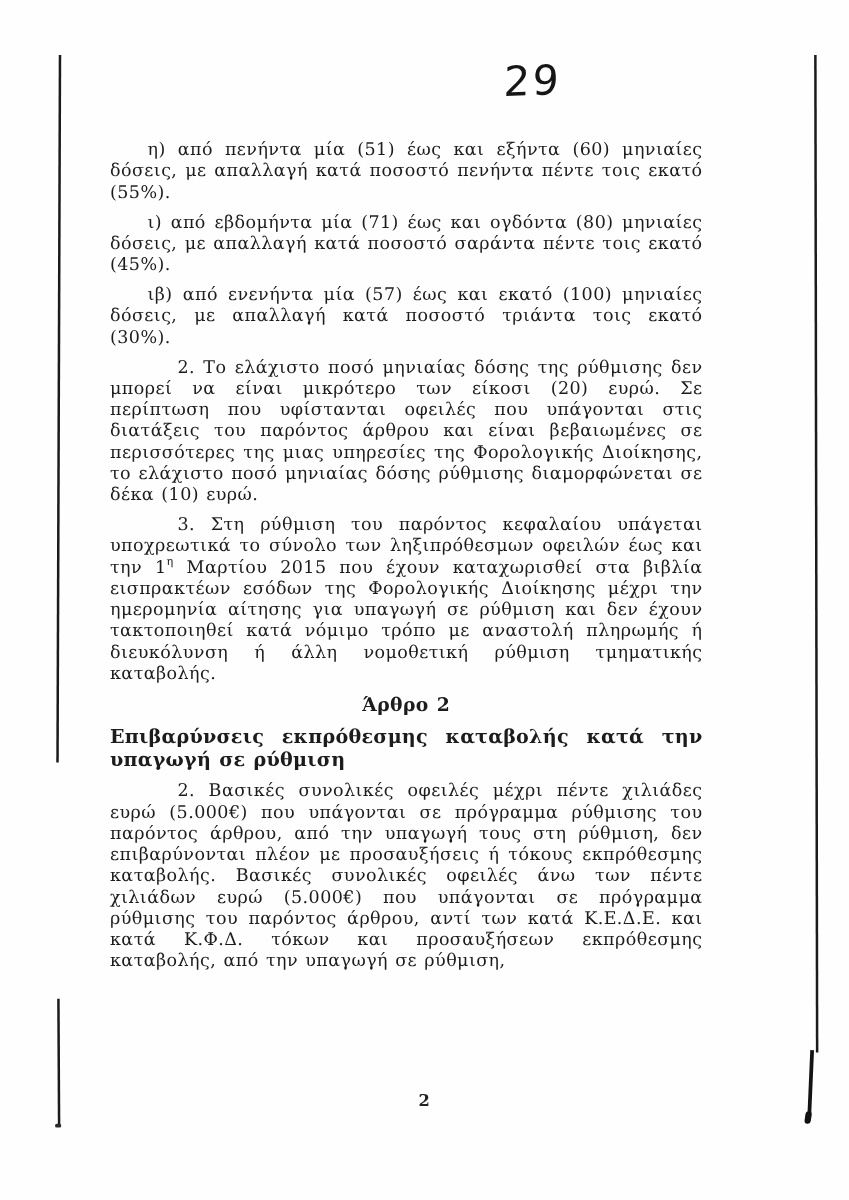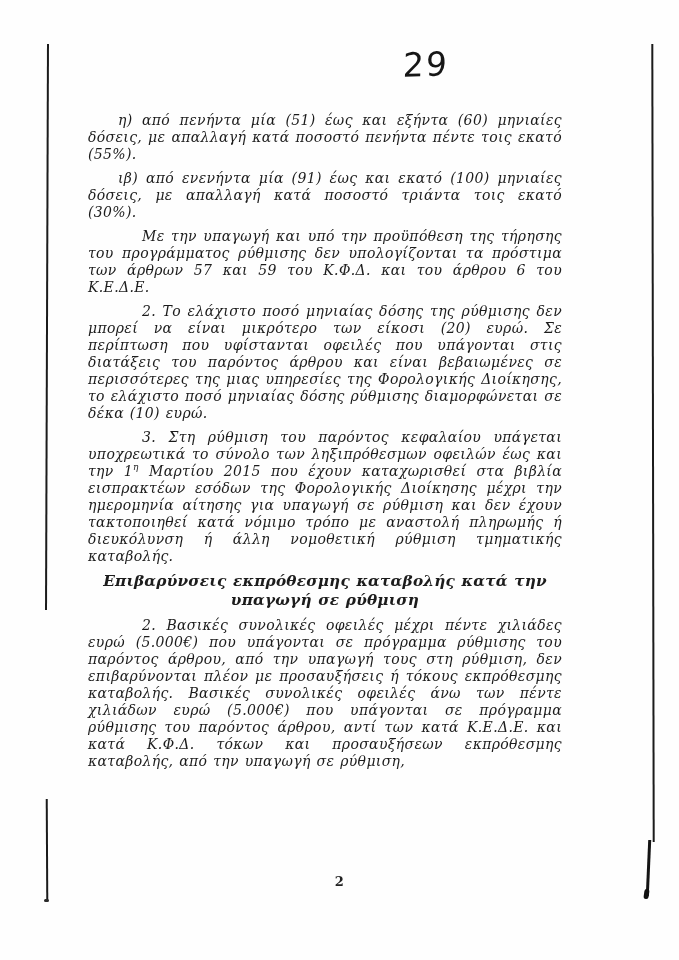--- a/index.html
+++ b/index.html
@@ -35,35 +35,34 @@
     top: 112px;
     width: 474px;
     font-size: 14px;
     line-height: 17px;
     letter-spacing: 0.35px;
     word-spacing: 1px;
     text-align: justify;
     color: #1c1c1c;
   }
 
-  .content p { margin: 0 0 7px 0; font-style: italic; }
+  .content p { margin: 0 0 7px 0; }
   p.clause { text-indent: 30px; }
   p.para   { text-indent: 54px; }
 
   .article-heading {
     margin: 14px 0 4px 0;
     text-align: center;
     font-size: 15px;
     font-weight: bold;
     line-height: 18px;
     letter-spacing: 0.3px;
   }
   .article-subheading {
     margin: 0 0 26px 0;
-    text-align: center;
     font-size: 15.3px;
     font-weight: bold;
     line-height: 19px;
     letter-spacing: 0.2px;
   }
 
   sup.ordinal {
     font-size: 9px;
     line-height: 0;
     vertical-align: super;
@@ -103,30 +102,31 @@
   <div class="scan-line line-right-tail"></div>
   <div class="scan-line line-right-blob"></div>
 
   <div class="handwritten">29</div>
 
   <div class="content">
 
     <p class="clause">η) από πενήντα μία (51) έως και εξήντα (60) μηνιαίες δόσεις, με απαλλαγή κατά ποσοστό πενήντα πέντε τοις εκατό (55%).</p>
 
 
+    <p class="clause">ι) από εβδομήντα μία (71) έως και ογδόντα (80) μηνιαίες δόσεις, με απαλλαγή κατά ποσοστό σαράντα πέντε τοις εκατό (45%).</p>
 
 
-    <p class="clause">ιβ) από ενενήντα μία (91) έως και εκατό (100) μηνιαίες δόσεις, με απαλλαγή κατά ποσοστό τριάντα τοις εκατό (30%).</p>
+    <p class="clause">ιβ) από ενενήντα μία (57) έως και εκατό (100) μηνιαίες δόσεις, με απαλλαγή κατά ποσοστό τριάντα τοις εκατό (30%).</p>
 
-    <p class="para">Με την υπαγωγή και υπό την προϋπόθεση της τήρησης του προγράμματος ρύθμισης δεν υπολογίζονται τα πρόστιμα των άρθρων 57 και 59 του Κ.Φ.Δ. και του άρθρου 6 του Κ.Ε.Δ.Ε.</p>
 
     <p class="para">2. Το ελάχιστο ποσό μηνιαίας δόσης της ρύθμισης δεν μπορεί να είναι μικρότερο των είκοσι (20) ευρώ. Σε περίπτωση που υφίστανται οφειλές που υπάγονται στις διατάξεις του παρόντος άρθρου και είναι βεβαιωμένες σε περισσότερες της μιας υπηρεσίες της Φορολογικής Διοίκησης, το ελάχιστο ποσό μηνιαίας δόσης ρύθμισης διαμορφώνεται σε δέκα (10) ευρώ.</p>
 
     <p class="para"><span>3. Στη ρύθμιση του παρόντος κεφαλαίου υπάγεται υποχρεωτικά το σύνολο των ληξιπρόθεσμων οφειλών έως και την 1</span><sup class="ordinal">η</sup><span> Μαρτίου 2015 που έχουν καταχωρισθεί στα βιβλία εισπρακτέων εσόδων της Φορολογικής Διοίκησης μέχρι την ημερομηνία αίτησης για υπαγωγή σε ρύθμιση και δεν έχουν τακτοποιηθεί κατά νόμιμο τρόπο με αναστολή πληρωμής ή διευκόλυνση ή άλλη νομοθετική ρύθμιση τμηματικής καταβολής.</span></p>
 
+    <p class="article-heading">Άρθρο 2</p>
 
     <p class="article-subheading">Επιβαρύνσεις εκπρόθεσμης καταβολής κατά την υπαγωγή σε ρύθμιση</p>
 
 
     <p class="para">2. Βασικές συνολικές οφειλές μέχρι πέντε χιλιάδες ευρώ (5.000€) που υπάγονται σε πρόγραμμα ρύθμισης του παρόντος άρθρου, από την υπαγωγή τους στη ρύθμιση, δεν επιβαρύνονται πλέον με προσαυξήσεις ή τόκους εκπρόθεσμης καταβολής. Βασικές συνολικές οφειλές άνω των πέντε χιλιάδων ευρώ (5.000€) που υπάγονται σε πρόγραμμα ρύθμισης του παρόντος άρθρου, αντί των κατά Κ.Ε.Δ.Ε. και κατά Κ.Φ.Δ. τόκων και προσαυξήσεων εκπρόθεσμης καταβολής, από την υπαγωγή σε ρύθμιση,</p>
 
   </div>
 
   <div class="footer-number">2</div>
 

